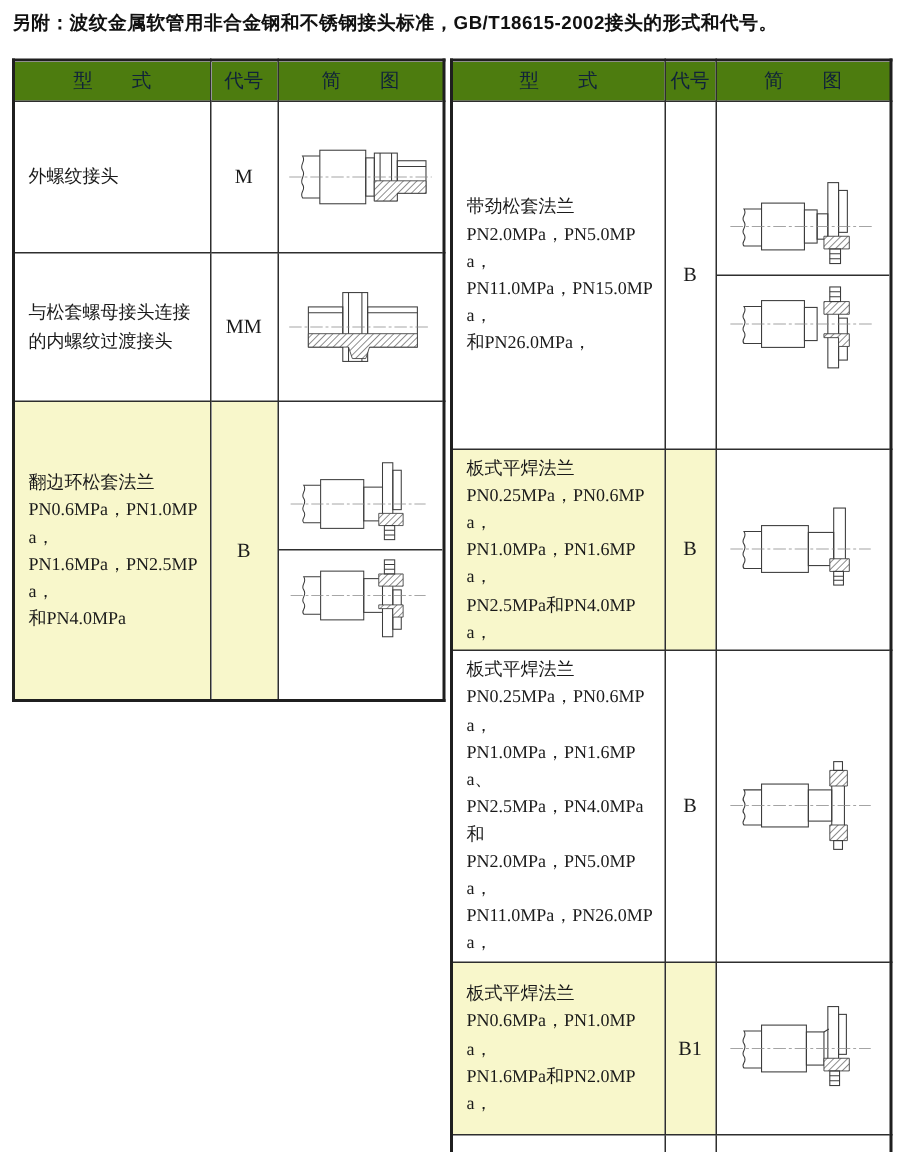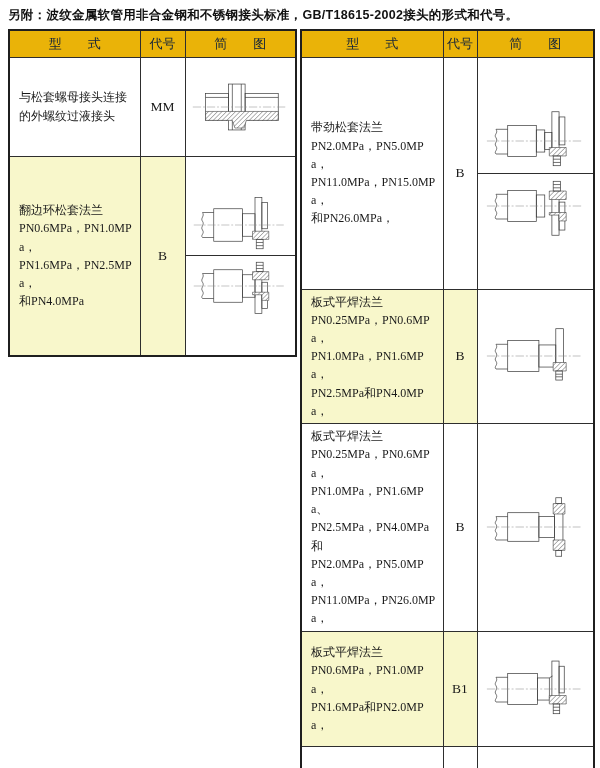--- a/index.html
+++ b/index.html
@@ -1,34 +1,34 @@
 <!DOCTYPE html>
 <html><head>
 <meta charset="utf-8">
 <style>
   * { box-sizing: border-box; margin: 0; padding: 0; }
   html, body { width: 600px; height: 768px; background: #ffffff; overflow: hidden; }
   body { font-family: "Liberation Sans", sans-serif; color: #1a1a1a; }
 
   .title {
-    padding: 7px 8px 5px 8px;
+    padding: 7px 8px 15px 8px;
     font-size: 12.5px;
     font-weight: bold;
     letter-spacing: 0.3px;
     color: #111;
   }
 
   .tables { display: flex; align-items: flex-start; margin-left: 8px; }
   table { border-collapse: collapse; table-layout: fixed; background: #fff; }
   table.t { border: 2px solid #1f1f1f; }
   table.t + table.t { margin-left: 3px; }
   .t th, .t td { border: 1px solid #2e2e2e; padding: 0; overflow: hidden; }
 
   .t th {
-    background: #eab308;
+    background: #4d7c0f;
     height: 27px;
     font-size: 13px;
     font-weight: normal;
     color: #10223a;
     text-align: center;
     vertical-align: middle;
   }
 
   td.type {
     padding: 3px 3px 3px 9px;
@@ -83,22 +83,44 @@
         <col style="width:111px">
       </colgroup>
     <thead>
       <tr>
         <th>型　　式</th>
         <th>代号</th>
         <th>简　　图</th>
       </tr>
     </thead>
     <tbody>
+      <tr style="height:101px">
+        <td class="type">外螺纹接头</td>
+        <td class="code">M</td>
+        <td class="figc">
+          <div class="figwrap">
+          <svg class="fsvg" width="102" height="62" viewBox="0 0 160 96">
+            <g class="fig">
+              <path d="M38,26 H20 c4,6 -4,9 0,15 c4,6 -4,9 0,15 c4,6 -4,8 0,14 H38"></path>
+              <rect x="38" y="20" width="48" height="56"></rect>
+              <rect x="86" y="28" width="9" height="40"></rect>
+              <rect x="95" y="23" width="24" height="50"></rect>
+              <line x1="101" y1="23" x2="101" y2="73"></line>
+              <line x1="113" y1="23" x2="113" y2="73"></line>
+              <rect x="119" y="31" width="30" height="34"></rect>
+              <line x1="119" y1="37" x2="149" y2="37"></line>
+            </g>
+            <path class="hat" d="M95,52 H149 V65 H119 V73 H95 Z"></path>
+            <line class="cl" x1="6" y1="48" x2="155" y2="48"></line>
+          </svg>
+          </div>
+        </td>
+      </tr>
       <tr style="height:99px">
-        <td class="type">与松套螺母接头连接的外螺纹过液接头</td>
+        <td class="type">与松套螺母接头连接的内螺纹过渡接头</td>
         <td class="code">MM</td>
         <td class="figc">
           <div class="figwrap">
           <svg class="fsvg" width="102" height="62" viewBox="0 0 160 96">
             <g class="fig">
               <rect x="26" y="27" width="36" height="42"></rect>
               <line x1="26" y1="33" x2="62" y2="33"></line>
               <rect x="62" y="12" width="26" height="72"></rect>
               <line x1="68" y1="12" x2="68" y2="84"></line>
               <line x1="82" y1="12" x2="82" y2="84"></line>

